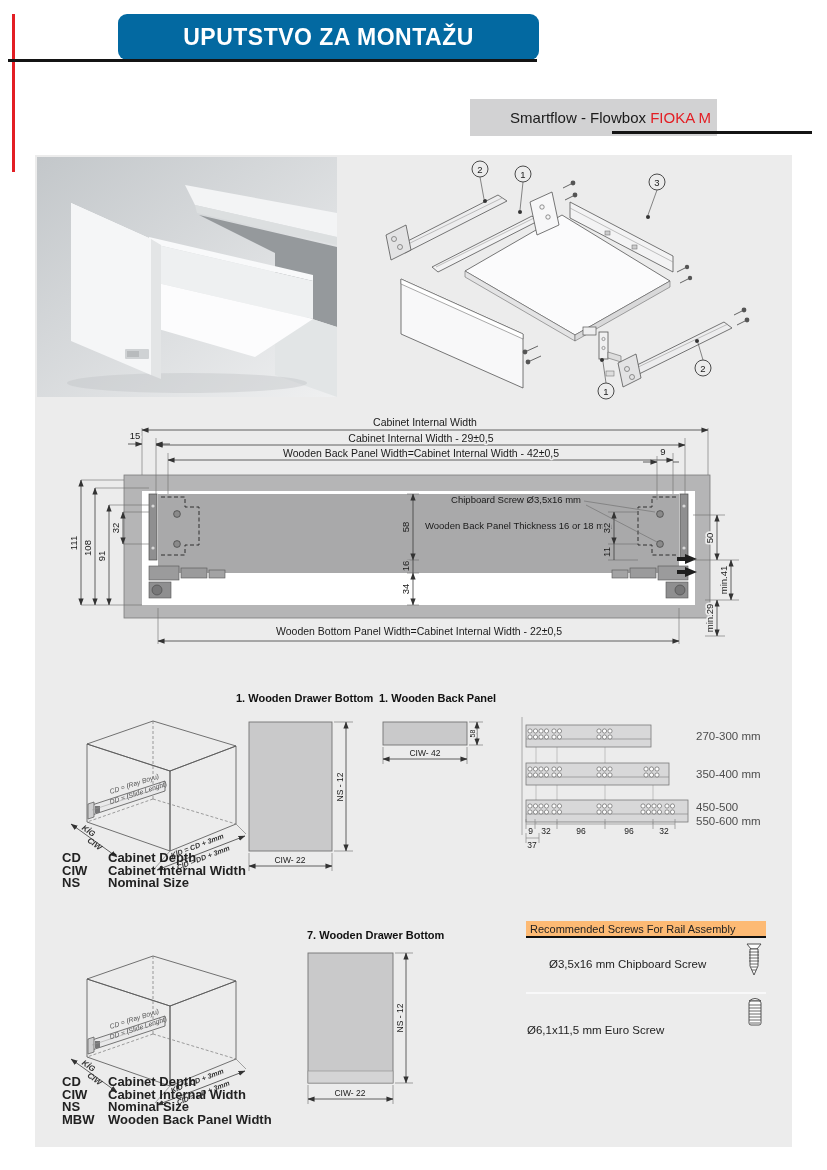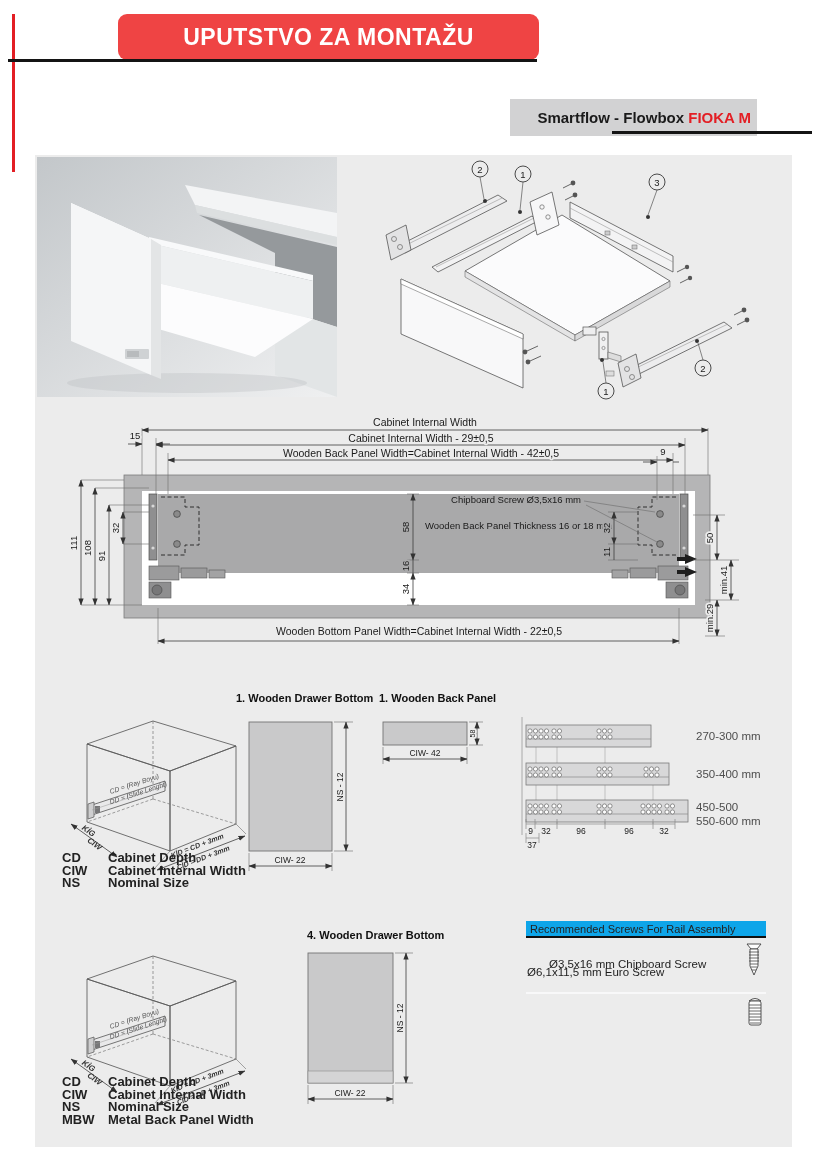--- a/index.html
+++ b/index.html
@@ -1,32 +1,32 @@
 <!DOCTYPE html>
 <html><head>
 <meta charset="utf-8">
 <style>
   html,body{margin:0;padding:0;background:#fff;}
   .page{position:relative;width:827px;height:1170px;background:#ffffff;overflow:hidden;
         font-family:"Liberation Sans",sans-serif;}
   .abs{position:absolute;}
   .content-bg{left:35px;top:155px;width:757px;height:992px;background:#ececec;}
   .red-vline{left:12px;top:14px;width:3px;height:158px;background:#e31e24;}
-  .title-banner{left:118px;top:14px;width:421px;height:46px;background:#ef4444;border-radius:9px;
+  .title-banner{left:118px;top:14px;width:421px;height:46px;background:#0369a1;border-radius:9px;
         color:#fff;font-size:23px;font-weight:800;letter-spacing:.5px;text-align:center;line-height:46px;}
   .title-rule{left:8px;top:59px;width:529px;height:3px;background:#141414;}
   .product-banner{left:470px;top:99px;width:247px;height:37px;background:#d2d2d3;
-        font-size:15px;font-weight:700;color:#1a1a1a;text-align:right;line-height:37px;padding-right:6px;box-sizing:border-box;margin-left:40px;}
+        font-size:15px;font-weight:400;color:#1a1a1a;text-align:right;line-height:37px;padding-right:6px;box-sizing:border-box;}
   .product-banner .red{color:#e31e24;}
   .product-rule{left:612px;top:131px;width:200px;height:3px;background:#141414;}
   .h{position:absolute;font-size:11px;font-weight:700;color:#101010;margin-top:8px;}
   .leg{position:absolute;font-size:13px;font-weight:700;color:#222;line-height:12.5px;}
   .leg .row{white-space:nowrap;}
   .leg .abbr{display:inline-block;width:46px;}
-  .scr-head{position:absolute;left:526px;top:921px;width:240px;height:17px;background:#0ea5e9;
+  .scr-head{position:absolute;left:526px;top:921px;width:240px;height:17px;background:#fdba74;
         border-bottom:2px solid #101010;font-size:11px;color:#222;line-height:17px;padding-left:4px;box-sizing:border-box;}
   .scr-label{position:absolute;font-size:11.5px;color:#1d1d1d;}
   .scr-div{position:absolute;left:526px;top:992px;width:240px;height:2px;background:#f8f8f9;}
   .note{position:absolute;left:526px;top:1066px;width:240px;font-size:9.5px;font-weight:700;color:#e8312a;}
   svg text{font-family:"Liberation Sans",sans-serif;}
   .dtx{font-size:10.5px;fill:#1a1a1a;}
   .dim{font-size:9.5px;fill:#1a1a1a;}
   .sm{font-size:8.5px;fill:#1a1a1a;}
   .halo{paint-order:stroke;stroke:#ececec;stroke-width:3.5px;stroke-linejoin:round;}
   .halog{paint-order:stroke;stroke:#a9a9aa;stroke-width:3.5px;stroke-linejoin:round;}
@@ -464,58 +464,58 @@
     <line class="dl" x1="16" y1="124" x2="62" y2="157" marker-start="url(#me)" marker-end="url(#me)"></line>
     <text transform="rotate(35 32 133)" x="32" y="133" text-anchor="middle" class="isolbl">KİG</text>
     <text transform="rotate(35 38 146)" x="38" y="146" text-anchor="middle" class="isolbl">CIW</text>
     <line class="xl" x1="115" y1="151" x2="100" y2="168"></line>
       <line class="xl" x1="181" y1="124" x2="191" y2="134"></line>
     <line class="dl" x1="102" y1="170" x2="190" y2="136" marker-start="url(#me)" marker-end="url(#me)"></line>
     <text transform="rotate(-21 143 148)" x="143" y="148" text-anchor="middle" class="isolbl2">KİD = CD + 3mm</text>
     <text transform="rotate(-21 149 160)" x="149" y="160" text-anchor="middle" class="isolbl2">CİD = DD + 3mm</text>
   </svg>
 
-  <div class="h" style="left:307px;top:921px;">4. Wooden Drawer Bottom</div>
+  <div class="h" style="left:307px;top:921px;">7. Wooden Drawer Bottom</div>
   <svg class="abs" style="left:298px;top:938px;" width="140" height="175" viewBox="0 0 140 175">
     <rect x="10" y="15" width="85" height="130" fill="#c9c9ca" stroke="#737373" stroke-width=".9"></rect>
     <rect x="10" y="133" width="85" height="12" fill="#d4d4d5" stroke="#8a8a8a" stroke-width=".6"></rect>
     <line class="xl" x1="97" y1="15" x2="115" y2="15"></line>
       <line class="xl" x1="97" y1="145" x2="115" y2="145"></line>
     <line class="dl" x1="108" y1="15" x2="108" y2="145" marker-start="url(#me)" marker-end="url(#me)"></line>
     <text transform="rotate(-90 105 80)" x="105" y="80" text-anchor="middle" class="sm halo">NS - 12</text>
     <line class="xl" x1="10" y1="147" x2="10" y2="166"></line>
       <line class="xl" x1="95" y1="147" x2="95" y2="166"></line>
     <line class="dl" x1="10" y1="161" x2="95" y2="161" marker-start="url(#me)" marker-end="url(#me)"></line>
     <text x="52" y="157.5" text-anchor="middle" class="sm halo">CIW- 22</text>
   </svg>
 
   <div class="leg" style="left:62px;top:1076px;">
     <div class="row"><span class="abbr">CD</span><span>Cabinet Depth</span></div>
     <div class="row"><span class="abbr">CIW</span><span>Cabinet Internal Width</span></div>
     <div class="row"><span class="abbr">NS</span><span>Nominal Size</span></div>
-    <div class="row"><span class="abbr">MBW</span><span>Metal Back Panel Width</span></div>
+    <div class="row"><span class="abbr">MBW</span><span>Wooden Back Panel Width</span></div>
   </div>
 
   <div class="scr-head">Recommended Screws For Rail Assembly</div>
   <div class="scr-label" style="left:549px;top:958px;">Ø3,5x16 mm Chipboard Screw</div>
   <svg class="abs" style="left:744px;top:942px;" width="20" height="38" viewBox="0 0 20 38">
     <path d="M3,2 h14 l-4,5 h-6 z" fill="#fdfdfd" stroke="#444" stroke-width=".9"></path>
     <path d="M6,7 L14,7 L14,24 L10,33 L6,24 z" fill="#fdfdfd" stroke="#444" stroke-width=".9"></path>
     <g stroke="#444" stroke-width=".8">
       <line x1="5" y1="10" x2="15" y2="10"></line>
         <line x1="5" y1="13" x2="15" y2="13"></line>
       <line x1="5" y1="16" x2="15" y2="16"></line>
         <line x1="5" y1="19" x2="15" y2="19"></line>
       <line x1="6" y1="22" x2="14" y2="22"></line>
         <line x1="7" y1="25" x2="13" y2="25"></line>
       <line x1="8" y1="28" x2="12" y2="28"></line>
     </g>
   </svg>
   <div class="scr-div"></div>
-  <div class="scr-label" style="left:527px;top:966px;">Ø6,1x11,5 mm Euro Screw</div>
+  <div class="scr-label" style="left:527px;top:1024px;">Ø6,1x11,5 mm Euro Screw</div>
   <svg class="abs" style="left:744px;top:996px;" width="22" height="34" viewBox="0 0 22 34">
     <path d="M5,5 Q11,0 17,5 z" fill="#fdfdfd" stroke="#444" stroke-width=".9"></path>
     <rect x="5" y="5" width="12" height="24" rx="2" fill="#fdfdfd" stroke="#444" stroke-width=".9"></rect>
     <g stroke="#444" stroke-width=".8">
       <line x1="5" y1="9" x2="17" y2="9"></line>
         <line x1="5" y1="12" x2="17" y2="12"></line>
       <line x1="5" y1="15" x2="17" y2="15"></line>
         <line x1="5" y1="18" x2="17" y2="18"></line>
       <line x1="5" y1="21" x2="17" y2="21"></line>
         <line x1="5" y1="24" x2="17" y2="24"></line>

